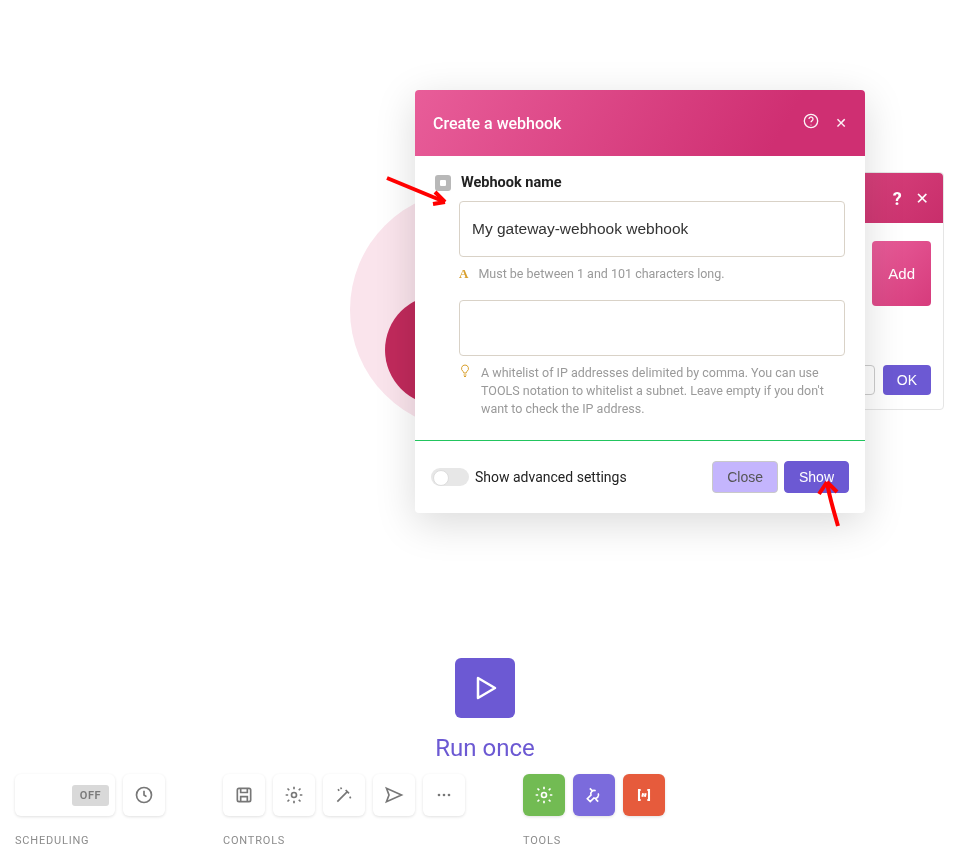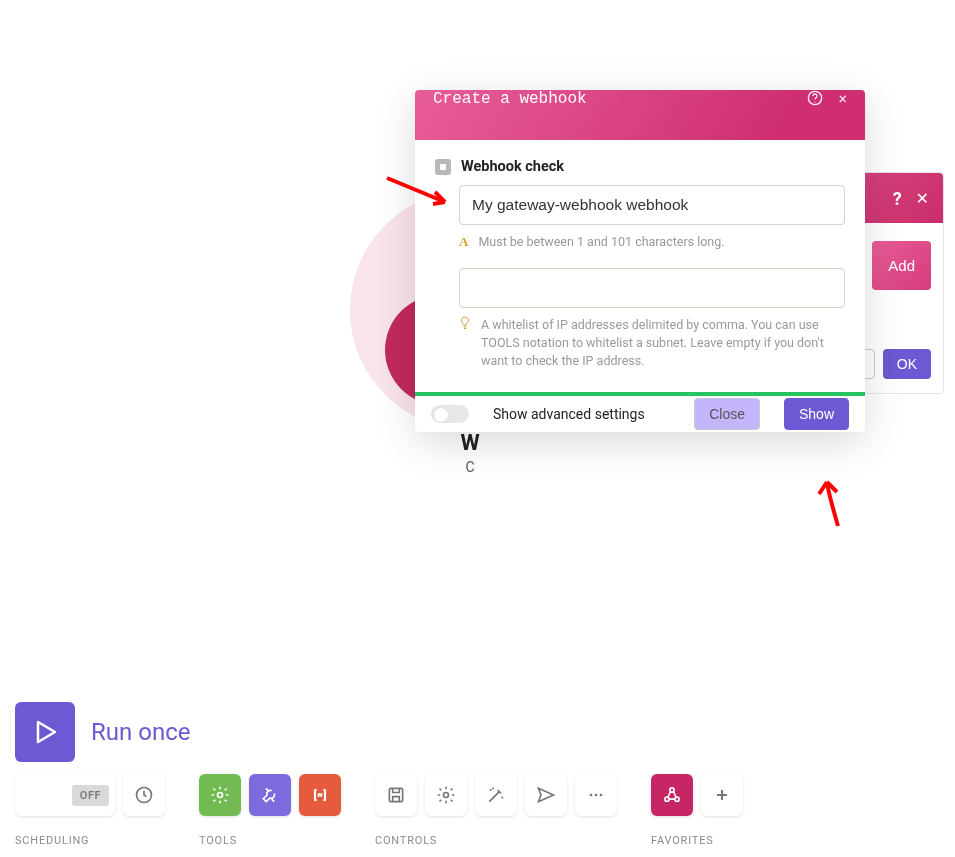--- a/index.html
+++ b/index.html
@@ -49,21 +49,21 @@
     color:#fff;
   }
   .bg-dialog-help{font-weight:bold;font-size:18px;}
   .bg-dialog-close{font-size:16px;}
   .bg-dialog-body{padding:18px 12px 14px;}
   .bg-add-row{display:flex;justify-content:flex-end;margin-bottom:14px;}
   .bg-add-btn{
     background:linear-gradient(135deg,#e85d99,#d63b7c);
     color:#fff;
     border:none;
-    padding:16px 16px;
+    padding:24px 16px;
     border-radius:4px;
     font-size:15px;
   }
   .bg-hint{color:#7a7a7a;font-size:13px;margin:0 0 30px;}
   .bg-actions{display:flex;justify-content:flex-end;gap:8px;}
   .bg-cancel{
     background:#fff;border:1px solid #ccc;color:#555;
     padding:6px 14px;border-radius:4px;font-size:14px;
   }
   .bg-ok{
@@ -99,65 +99,65 @@
   .modal{
     position:absolute;
     left:415px;
     top:90px;
     width:450px;
     background:#fff;
     border-radius:4px;
     box-shadow:0 10px 40px rgba(0,0,0,.15);
   }
   .modal-header{
-    height:50px;
+    height:66px;
     background:linear-gradient(120deg,#e85d99 0%,#cf2f72 80%);
     border-radius:4px 4px 0 0;
     display:flex;
+    align-items:center;
     padding:0 18px;
     color:#fff;
-    font-family:Liberation Mono, monospace;
   }
   .modal-title{font-size:16px;font-weight:500;flex:1;}
   .modal-help{font-size:17px;margin-right:16px;opacity:.95;}
   .modal-close{font-size:14px;opacity:.95;}
 
   .modal-body{padding:18px 20px 6px;}
   .group{margin-bottom:16px;}
   .label-row{display:flex;align-items:center;gap:10px;margin-bottom:10px;}
   .map-toggle{
     width:16px;height:16px;border-radius:3px;
     background:#b8b8b8;display:inline-flex;align-items:center;justify-content:center;
     flex:0 0 auto;
   }
   .map-toggle::after{content:"";width:6px;height:6px;border-radius:1px;background:#fff;}
   .field-label{font-weight:700;font-size:14.5px;color:#222;}
   .field-label.normal{font-weight:500;}
   .text-input{
-    width:100%;height:40px;
+    width:100%;height:56px;
     border:1px solid var(--border);
     border-radius:4px;
     padding:0 12px;
     font-size:15.5px;
     color:#333;
     margin-left:24px;
     width:calc(100% - 24px);
   }
   .hint-row{
     display:flex;gap:10px;align-items:flex-start;
     margin:8px 0 0 24px;color:var(--hint);font-size:12.5px;line-height:1.45;
   }
   .hint-icon{flex:0 0 auto;}
   .hint-icon.A{color:#d9a02e;font-weight:700;font-size:13px;font-family:Georgia,serif;}
   .hint-icon.bulb{color:#d9a02e;}
 
   .modal-footer{
-    border-top:4px solid #22c55e;
-    padding:2px 16px;
-    display:flex;align-items:center;gap:24px;
+    border-top:1px solid #22c55e;
+    padding:20px 16px;
+    display:flex;align-items:center;gap:6px;
   }
   .switch{
     position:relative;width:38px;height:18px;flex:0 0 auto;
     background:#e7e7e7;border-radius:9px;
   }
   .switch::after{
     content:"";position:absolute;left:2px;top:2px;
     width:14px;height:14px;border-radius:50%;background:#fff;border:1px solid #ddd;
   }
   .switch-label{font-size:14px;color:#222;flex:1;}
@@ -168,29 +168,29 @@
   .btn-save{background:var(--violet);border:1px solid var(--violet);color:#fff;}
 
   
   .arrow{position:absolute;pointer-events:none;}
   .arrow svg{display:block;}
 
   
   .footer{
     position:absolute;left:15px;bottom:10px;right:0;
   }
-  .run-row{display:flex;align-items:center;gap:16px;margin-bottom:12px;}
+  .run-row{display:flex;align-items:center;gap:16px;margin-bottom:12px;flex-direction:column;}
   .run-btn{
     width:60px;height:60px;border-radius:6px;
     background:var(--violet);display:flex;align-items:center;justify-content:center;
   }
   .run-btn svg{fill:none;stroke:#fff;stroke-width:2.5;}
   .run-label{color:var(--violet);font-size:24px;font-weight:400;}
 
-  .toolbar{display:flex;gap:34px;align-items:flex-start;}
+  .toolbar{display:flex;gap:58px;align-items:flex-start;}
   .tool-group{display:flex;flex-direction:column;gap:6px;}
   .tool-row{display:flex;gap:8px;}
   .tile{
     width:42px;height:42px;border-radius:6px;
     display:flex;align-items:center;justify-content:center;
     background:#fff;box-shadow:0 1px 3px rgba(0,0,0,.12);
     color:#777;
   }
   .tile.wide{width:100px;justify-content:flex-end;padding:0 6px;}
   .off-pill{
@@ -245,21 +245,21 @@
           <path d="M9 9a3 3 0 1 1 4.5 2.6C12.5 12.5 12 13 12 14"></path>
           <circle cx="12" cy="18" r="0.8" fill="#fff" stroke="none"></circle>
         </svg>
     </span>
     <span class="modal-close">✕</span>
   </div>
   <div class="modal-body">
     <div class="group">
       <div class="label-row">
         <span class="map-toggle"></span>
-        <span class="field-label">Webhook check</span>
+        <span class="field-label">Webhook name</span>
       </div>
       <input class="text-input" type="text" value="My gateway-webhook webhook" style="">
       <div class="hint-row">
         <span class="hint-icon A">A</span>
         <span>Must be between 1 and 101 characters long.</span>
       </div>
     </div>
 
     <div class="group">
       <input class="text-input" type="text" value="" style="">
@@ -316,42 +316,20 @@
               <circle cx="12" cy="12" r="9"></circle>
               <path d="M12 7v5l3 2"></path>
             </svg>
         </div>
       </div>
       <div class="group-label">SCHEDULING</div>
     </div>
 
     <div class="tool-group">
       <div class="tool-row">
-        <div class="tile green">
-          <svg viewBox="0 0 24 24" fill="none" stroke="currentColor" stroke-width="2">
-              <circle cx="12" cy="12" r="3"></circle>
-              <path d="M12 2v3M12 19v3M4.2 4.2l2.1 2.1M17.7 17.7l2.1 2.1M2 12h3M19 12h3M4.2 19.8l2.1-2.1M17.7 6.3l2.1-2.1"></path>
-            </svg>
-        </div>
-        <div class="tile violet">
-          <svg viewBox="0 0 24 24" fill="none" stroke="currentColor" stroke-width="2">
-              <path d="M14 7a4 4 0 0 0-5.6 5L4 16.5 7.5 20l4.5-4.4A4 4 0 0 0 17 10M7 4l3 3M14 17l3 3"></path>
-            </svg>
-        </div>
-        <div class="tile red">
-          <svg viewBox="0 0 24 24" fill="none" stroke="currentColor" stroke-width="2.5">
-              <path d="M8 6H6v12h2M16 6h2v12h-2M11 10l-1 4M14 10l-1 4"></path>
-            </svg>
-        </div>
-      </div>
-      <div class="group-label">TOOLS</div>
-    </div>
-
-    <div class="tool-group">
-      <div class="tool-row">
         <div class="tile">
           <svg viewBox="0 0 24 24" fill="none" stroke="currentColor" stroke-width="2">
               <rect x="4" y="4" width="16" height="16" rx="2"></rect>
               <path d="M8 4v5h8V4M8 20v-6h8v6"></path>
             </svg>
         </div>
         <div class="tile">
           <svg viewBox="0 0 24 24" fill="none" stroke="currentColor" stroke-width="2">
               <circle cx="12" cy="12" r="3"></circle>
               <path d="M12 2v3M12 19v3M4.2 4.2l2.1 2.1M17.7 17.7l2.1 2.1M2 12h3M19 12h3M4.2 19.8l2.1-2.1M17.7 6.3l2.1-2.1"></path>
@@ -373,30 +351,34 @@
               <circle cx="12" cy="12" r="1.6"></circle>
               <circle cx="18" cy="12" r="1.6"></circle>
             </svg>
         </div>
       </div>
       <div class="group-label">CONTROLS</div>
     </div>
 
     <div class="tool-group">
       <div class="tool-row">
-        <div class="tile pink">
-          <svg viewBox="0 0 24 24" fill="none" stroke="currentColor" stroke-width="2">
-              <circle cx="12" cy="6" r="2.5"></circle>
-              <circle cx="6" cy="17" r="2.5"></circle>
-              <circle cx="18" cy="17" r="2.5"></circle>
-              <path d="M10.2 7.8 L7 15M13.8 7.8 L17 15M8.5 17h7"></path>
-            </svg>
-        </div>
-        <div class="tile">
+        <div class="tile green">
+          <svg viewBox="0 0 24 24" fill="none" stroke="currentColor" stroke-width="2">
+              <circle cx="12" cy="12" r="3"></circle>
+              <path d="M12 2v3M12 19v3M4.2 4.2l2.1 2.1M17.7 17.7l2.1 2.1M2 12h3M19 12h3M4.2 19.8l2.1-2.1M17.7 6.3l2.1-2.1"></path>
+            </svg>
+        </div>
+        <div class="tile violet">
+          <svg viewBox="0 0 24 24" fill="none" stroke="currentColor" stroke-width="2">
+              <path d="M14 7a4 4 0 0 0-5.6 5L4 16.5 7.5 20l4.5-4.4A4 4 0 0 0 17 10M7 4l3 3M14 17l3 3"></path>
+            </svg>
+        </div>
+        <div class="tile red">
           <svg viewBox="0 0 24 24" fill="none" stroke="currentColor" stroke-width="2.5">
-              <path d="M12 6v12M6 12h12"></path>
-            </svg>
-        </div>
-      </div>
-      <div class="group-label">FAVORITES</div>
-    </div>
+              <path d="M8 6H6v12h2M16 6h2v12h-2M11 10l-1 4M14 10l-1 4"></path>
+            </svg>
+        </div>
+      </div>
+      <div class="group-label">TOOLS</div>
+    </div>
+
   </div>
 </div>
 
 </body></html>

